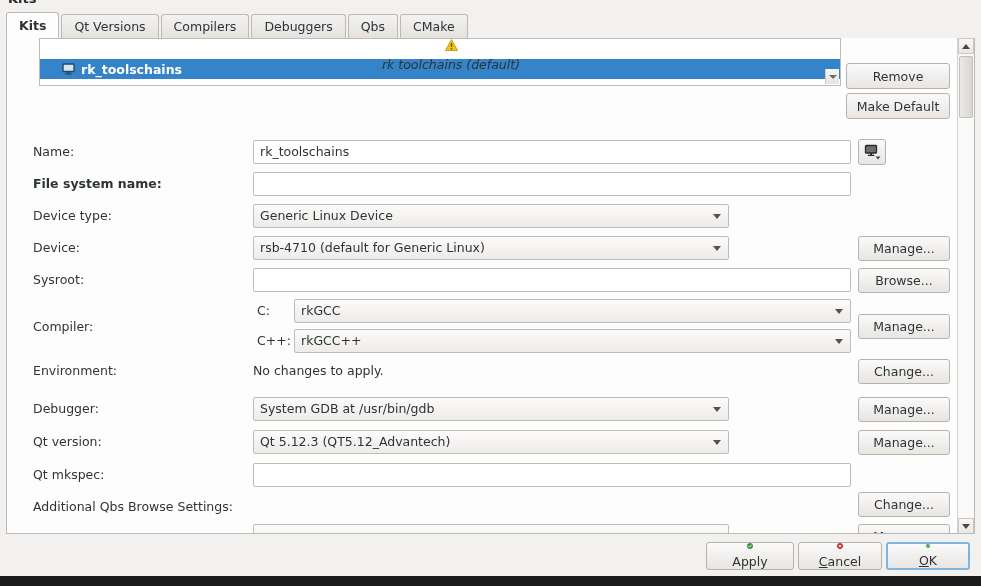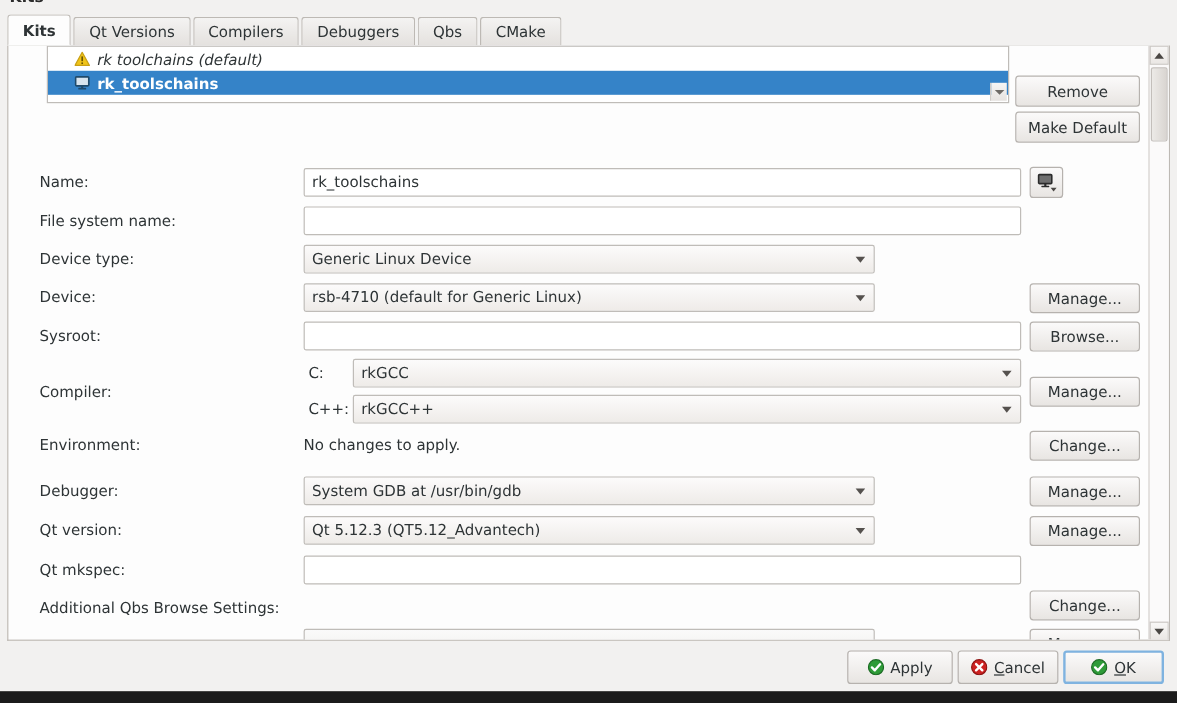--- a/index.html
+++ b/index.html
@@ -61,21 +61,21 @@
     width: 802px; height: 48px;
     background: #ffffff;
     border: 1px solid #bfbcb8;
     overflow: hidden;
   }
   .kitrow {
     height: 20px; display: flex; align-items: center;
     padding-left: 22px; gap: 6px;
     font-size: 12.5px;
   }
-  .kitrow.default-row { font-style: italic; color: #2e3436; }
+  .kitrow.default-row { font-style: italic; color: #2e3436; flex-direction: column; }
   .kitrow.selected {
     background: #3583c8; color: #ffffff; font-weight: bold;
   }
   .kitlist-scroll-down {
     position: absolute; right: 1px; bottom: 1px;
     width: 14px; height: 15px;
     background: linear-gradient(to bottom,#f6f5f4,#e6e3e0);
     border-left: 1px solid #cfcbc7;
     display: flex; align-items: center; justify-content: center;
   }
@@ -164,21 +164,21 @@
     display:flex; align-items:center; justify-content:center;
   }
 
   
   .buttonbar { position: absolute; left: 0; bottom: 14px; width: 981px; height: 30px; }
   .bbtn {
     position: absolute; height: 28px; padding: 0 10px; gap: 5px;
     background: linear-gradient(to bottom,#fbfafa,#e8e5e2);
     border: 1px solid #b6b2ae; border-radius: 3px;
     display: flex; align-items: center; justify-content: center;
-    font-size: 12.5px; color: #2e3436;
+    font-size: 12.5px; color: #2e3436; flex-direction: column;
   }
   .bbtn.focused { border: 2px solid #7fb3e0; }
   .bbtn-apply  { left: 706px; width: 88px; }
   .bbtn-cancel { left: 798px; width: 84px; }
   .bbtn-ok     { left: 886px; width: 84px; }
   .u { text-decoration: underline; }
 
   .bottom-strip { position:absolute; left:0; bottom:0; width:981px; height:10px; background:#1b1b1b; }
 </style>
 </head>
@@ -250,21 +250,21 @@
       <div class="field" style="top:46px;">rk_toolschains</div>
       <div class="iconbtn" style="top:45px;">
         <svg width="17" height="16" viewBox="0 0 17 16">
           <rect x="1.5" y="1.5" width="11" height="7.5" rx="0.8" fill="#6f6f6f" stroke="#2b2b2b" stroke-width="1.3"></rect>
           <rect x="6.2" y="9" width="1.8" height="2" fill="#2b2b2b"></rect>
           <rect x="3.8" y="10.7" width="6.6" height="1.3" rx="0.4" fill="#2b2b2b"></rect>
           <polygon points="11.5,12.5 16.5,12.5 14,15.5" fill="#4a4744"></polygon>
         </svg>
       </div>
 
-      <div class="flabel" style="top:79px;">File system name:</div>
+      <div class="flabel" style="top:79px;font-weight:bold;">File system name:</div>
       <div class="field" style="top:78px;" placeholder=""></div>
 
       <div class="flabel" style="top:111px;">Device type:</div>
       <div class="combo" style="top:110px;">
         <span>Generic Linux Device</span>
         <span class="arrow"></span>
       </div>
 
       <div class="flabel" style="top:143px;">Device:</div>
       <div class="combo" style="top:142px;">

